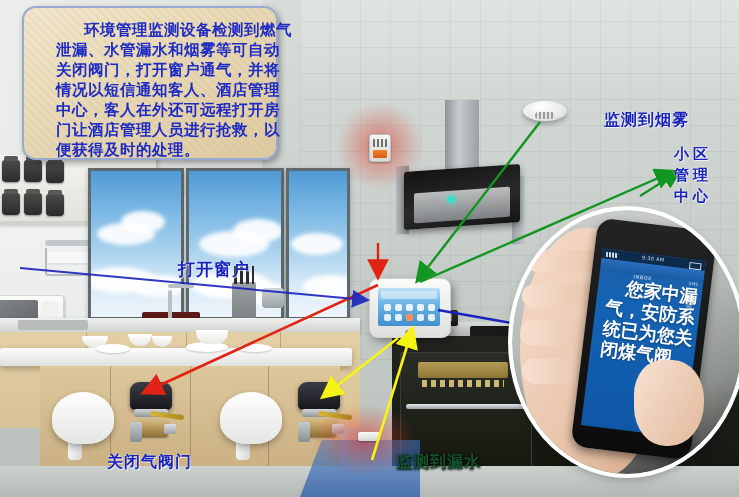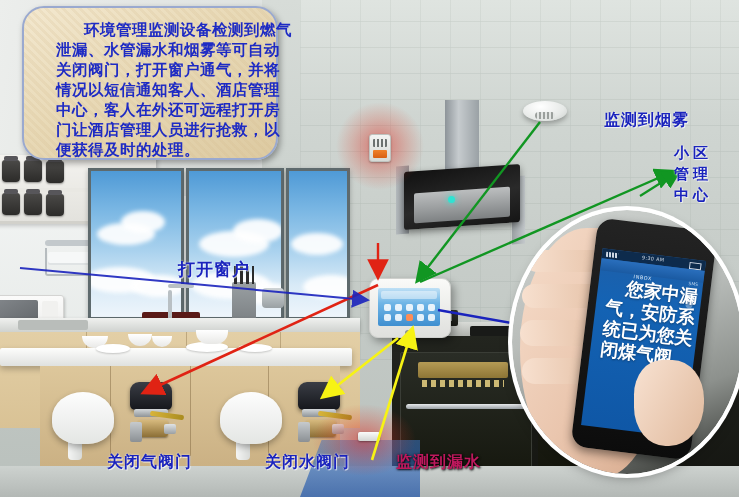--- a/index.html
+++ b/index.html
@@ -213,33 +213,33 @@
   .inbox-text{position:absolute;left:34px;top:11px;font-size:5px;color:#dbe7f4;letter-spacing:.6px;}
   .inbox-r{position:absolute;right:5px;top:12px;font-size:4.5px;color:#bcd3ea;}
   .msg{position:absolute;left:4px;top:26px;width:96px;color:#fff;
     font-family:"DejaVu Sans","Liberation Sans",sans-serif;font-weight:bold;
     font-size:18px;line-height:21px;letter-spacing:0px;text-align:right;
     text-shadow:0 1px 2px rgba(0,0,0,.35);}
   .phone-dot{position:absolute;right:8px;top:42px;width:7px;height:7px;border-radius:50%;
     background:rgba(255,255,255,.35);}
 
   
-  .callout{left:22px;top:6px;width:252px;height:150px;border-radius:22px;
+  .callout{left:22px;top:6px;width:252px;height:150px;border-radius:14px;
     background:
       repeating-linear-gradient(45deg,rgba(210,185,140,.18) 0 3px,transparent 3px 6px),
       linear-gradient(150deg,#f3e8cf 0%,#e8d9b6 45%,#ddcaa1 100%);
     border:2px solid #9aa9cf;box-shadow:2px 3px 6px rgba(0,0,0,.35);}
   .callout-text{position:absolute;left:32px;top:12px;width:236px;
     color:#1e2bc4;font-weight:bold;font-size:15.5px;line-height:20px;
     text-indent:28px;letter-spacing:.5px;}
 
   
-  .lbl{position:absolute;font-weight:bold;white-space:nowrap;letter-spacing:1px;font-family:Liberation Mono, monospace;}
+  .lbl{position:absolute;font-weight:bold;white-space:nowrap;letter-spacing:1px;}
   .lbl-blue{color:#1a23bd;text-shadow:0 0 2px rgba(255,255,255,.85),1px 1px 0 rgba(255,255,255,.6);}
-  .lbl-yellow{color:#be185d;text-shadow:1px 1px 2px rgba(0,0,0,.85),0 0 3px rgba(0,0,0,.6);}
+  .lbl-yellow{color:#14532d;text-shadow:1px 1px 2px rgba(0,0,0,.85),0 0 3px rgba(0,0,0,.6);}
 
   #lbl-gas{left:313px;top:158px;font-size:16px;}
   #lbl-smoke{left:604px;top:110px;font-size:16px;}
   #lbl-window{left:178px;top:258px;font-size:17px;}
   #lbl-gasvalve{left:107px;top:452px;font-size:16px;}
   #lbl-watervalve{left:265px;top:452px;font-size:16px;}
   #lbl-leak{left:396px;top:452px;font-size:16px;}
   #lbl-center{left:674px;top:144px;font-size:15px;line-height:21px;
     display:grid;grid-template-columns:auto auto;column-gap:3px;}
 
@@ -455,21 +455,20 @@
     </div>
   </div>
 
   <div class="layer callout">
     <div class="callout-text">环境管理监测设备检测到燃气泄漏、水管漏水和烟雾等可自动关闭阀门，打开窗户通气，并将情况以短信通知客人、酒店管理中心，客人在外还可远程打开房门让酒店管理人员进行抢救，以便获得及时的处理。</div>
   </div>
 
   <div class="lbl lbl-blue" id="lbl-smoke">监测到烟雾</div>
   <div class="lbl lbl-blue" id="lbl-gasvalve">关闭气阀门</div>
   <div class="lbl lbl-blue" id="lbl-window">打开窗户</div>
-  <div class="lbl lbl-blue" id="lbl-watervalve">关闭水阀门</div>
   <div class="lbl lbl-yellow" id="lbl-leak">监测到漏水</div>
 
   <div class="lbl lbl-blue" id="lbl-center">
     <span>小</span>
     <span>区</span>
     <span>管</span>
     <span>理</span>
     <span>中</span>
     <span>心</span>
   </div>

